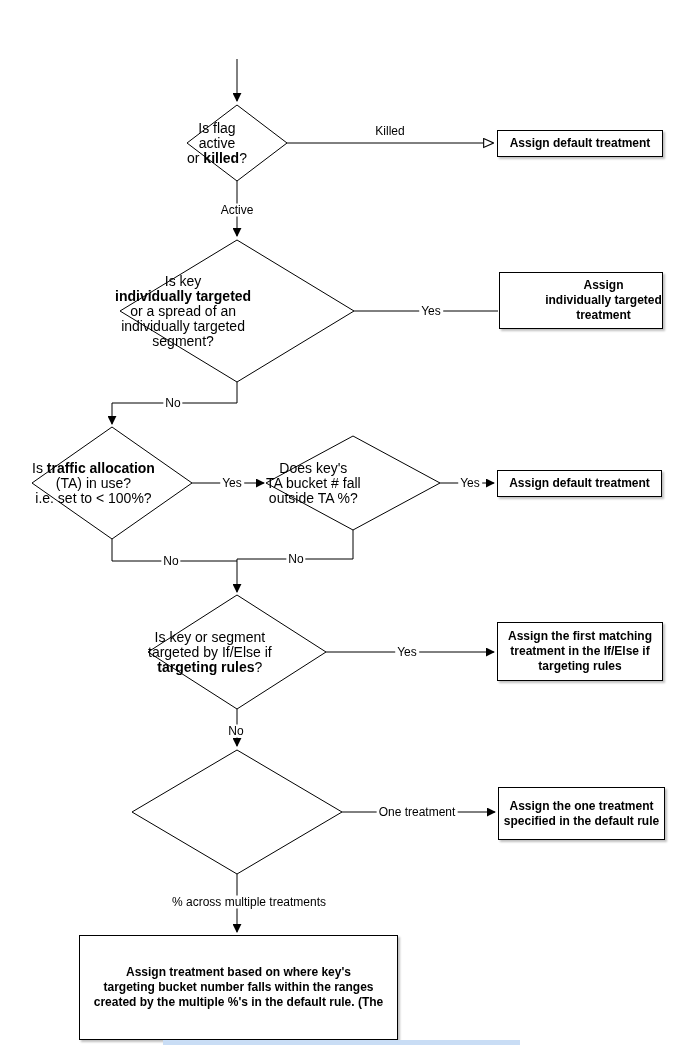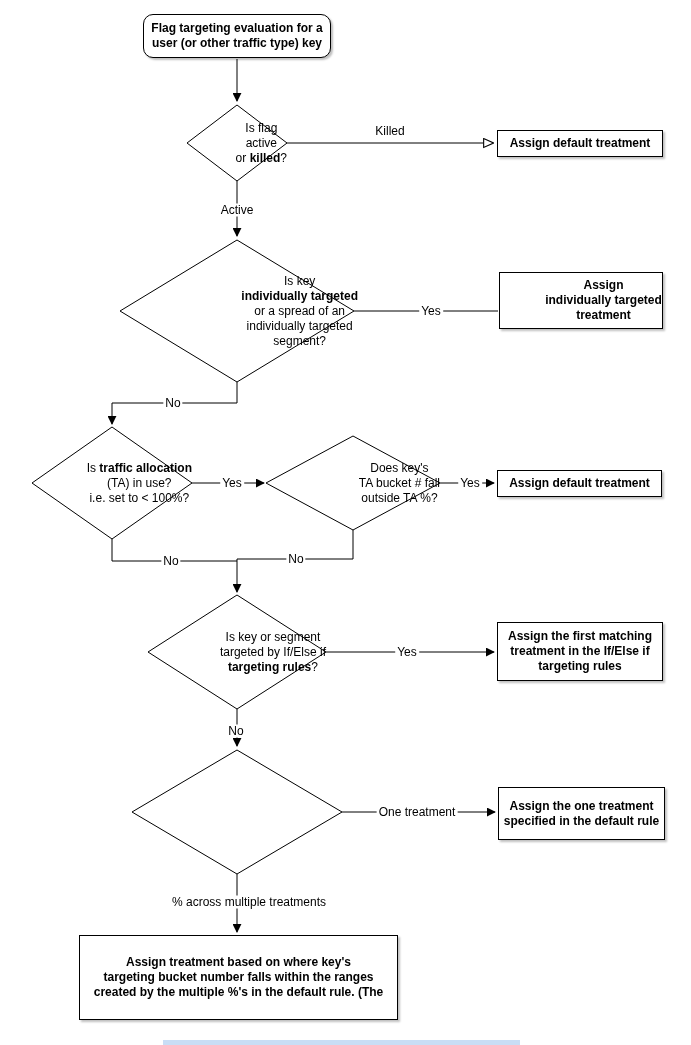--- a/index.html
+++ b/index.html
@@ -9,22 +9,22 @@
   }
   #connectors{position:absolute;left:0;top:0;z-index:1;}
   .node{
     position:absolute;z-index:2;box-sizing:border-box;background:#fff;border:1px solid #000;
     display:flex;align-items:center;justify-content:center;text-align:center;
     font-size:12px;line-height:15px;font-weight:bold;
     box-shadow:2px 2px 2px rgba(0,0,0,0.25);
   }
   .start{border-radius:10px;}
   .dlabel{
-    position:absolute;z-index:2;display:flex;align-items:center;justify-content:flex-end;
-    text-align:center;font-size:12px;line-height:15px;pointer-events:none;
+    position:absolute;z-index:2;display:flex;align-items:center;justify-content:flex-start;
+    text-align:center;font-size:14px;line-height:15px;pointer-events:none;
   }
   .elabel{
     position:absolute;z-index:3;transform:translate(-50%,-50%);
     font-size:12px;line-height:13px;background:#fff;padding:0 2px;white-space:nowrap;
   }
   .bar{position:absolute;z-index:2;}
 </style>
 </head>
 <body>
 
@@ -56,36 +56,30 @@
     <path d="M237,874 L237,932" stroke="#000" fill="none" marker-end="url(#mF)"></path>
 
     <polygon points="237,105 287,143 237,181 187,143" fill="#fff" stroke="#000"></polygon>
     <polygon points="237,240 354,311 237,382 120,311" fill="#fff" stroke="#000"></polygon>
     <polygon points="112,427 192,483 112,539 32,483" fill="#fff" stroke="#000"></polygon>
     <polygon points="353,436 440,483 353,530 266,483" fill="#fff" stroke="#000"></polygon>
     <polygon points="237,595 326,652 237,709 148,652" fill="#fff" stroke="#000"></polygon>
     <polygon points="237,750 342,812 237,874 132,812" fill="#fff" stroke="#000"></polygon>
   </svg>
 
-  <div class="node start" style="left:143px;top:14px;width:188px;height:44px;">
-    <div>
-      <span>Flag targeting evaluation for a</span><br>
-      <span>user (or other traffic type) key</span>
-    </div>
-  </div>
 
   <div class="dlabel" style="left:187px;top:105px;width:100px;height:76px;">
     <div>
       <span>Is flag</span><br>
       <span>active</span><br>
       <span>or </span><b>killed</b><span>?</span>
     </div>
   </div>
 
-  <div class="dlabel" style="left:124px;top:240px;width:234px;height:142px;">
+  <div class="dlabel" style="left:115px;top:240px;width:234px;height:142px;">
     <div>
       <span>Is key</span><br>
       <b>individually targeted</b><br>
       <span>or a spread of an</span><br>
       <span>individually targeted</span><br>
       <span>segment?</span>
     </div>
   </div>
 
   <div class="dlabel" style="left:32px;top:427px;width:160px;height:112px;">
@@ -137,21 +131,21 @@
   </div>
 
   <div class="node" style="left:497px;top:622px;width:166px;height:59px;">
     <div>
       <span>Assign the first matching</span><br>
       <span>treatment in the If/Else if</span><br>
       <span>targeting rules</span>
     </div>
   </div>
 
-  <div class="node" style="left:79px;top:935px;width:319px;height:85px;">
+  <div class="node" style="left:79px;top:935px;width:319px;height:105px;">
     <div>
       <span>Assign treatment based on where key's</span><br>
       <span>targeting bucket number falls within the ranges</span><br>
       <span>created by the multiple %'s in the default rule. (The</span><br>
     </div>
   </div>
 
   <span class="elabel" style="left:390px;top:131px;">Killed</span>
   <span class="elabel" style="left:237px;top:210px;">Active</span>
   <span class="elabel" style="left:431px;top:311px;">Yes</span>

